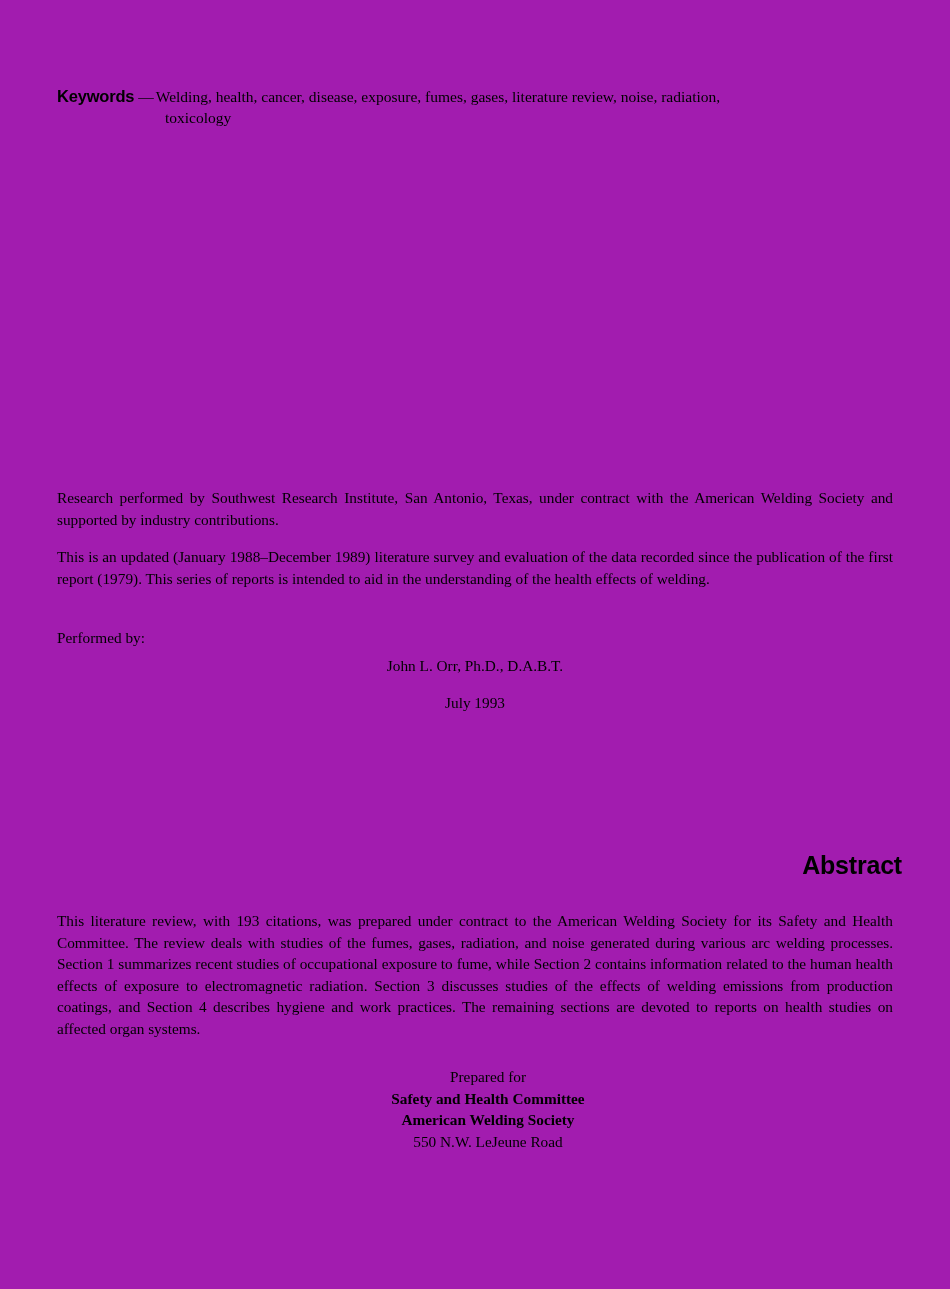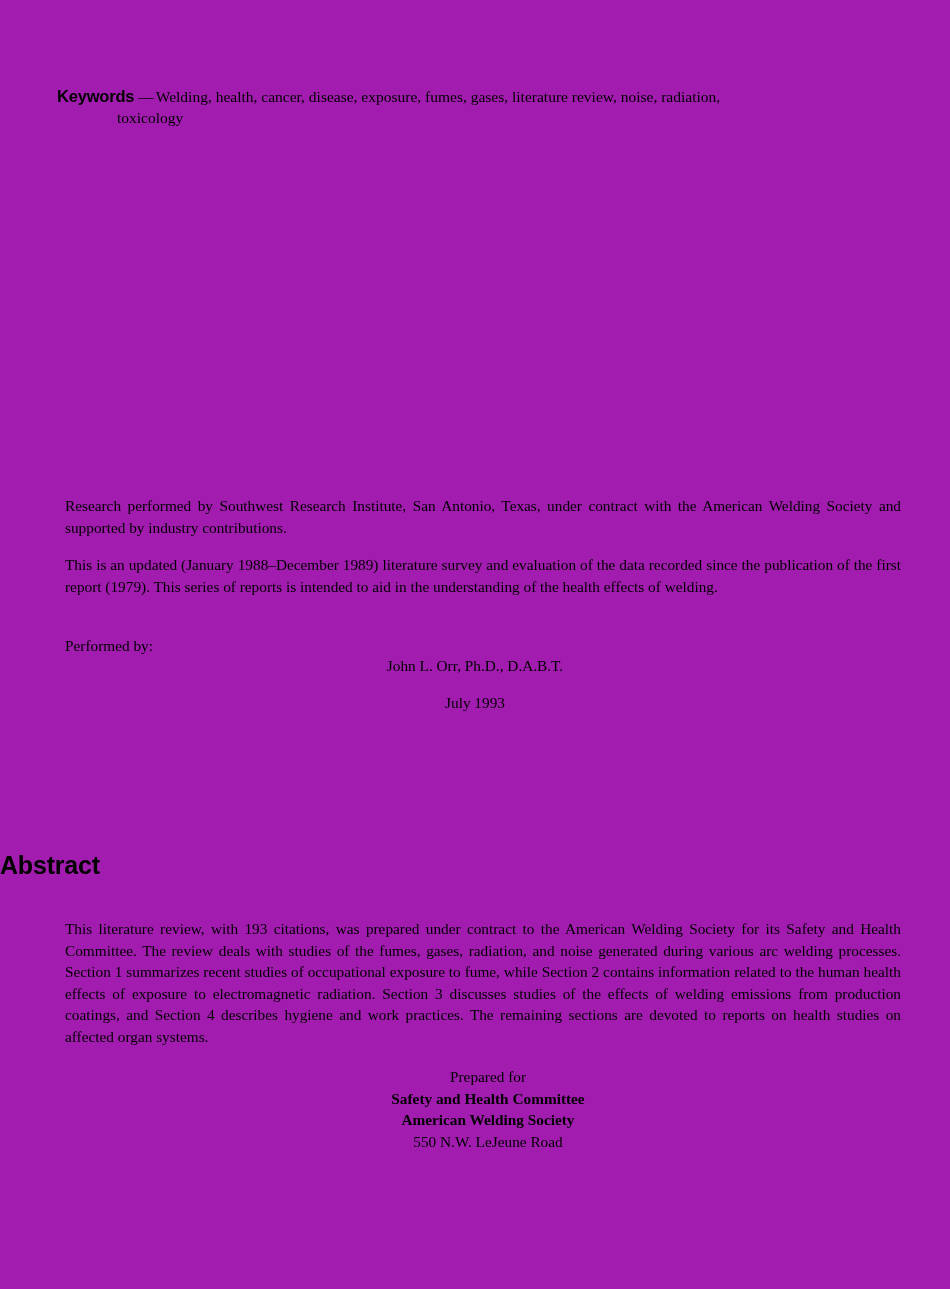--- a/index.html
+++ b/index.html
@@ -41,21 +41,21 @@
   .keywords-dash {
     font-family: "Liberation Serif", "DejaVu Serif", serif;
     font-size: 15.5px;
     padding: 0 2px 0 4px;
   }
   .keywords-text {
     font-size: 15.5px;
   }
   .keywords-cont {
     display: block;
-    margin-left: 60px;
+    margin-left: 108px;
     font-size: 15.5px;
     line-height: 21px;
   }
 
   
   .doc-title {
     position: absolute;
     left: 0;
     top: 248px;
     width: 902px;
@@ -73,21 +73,21 @@
   
   .body-col {
     position: absolute;
     left: 57px;
     width: 836px;
   }
   .para {
     font-size: 15.3px;
     line-height: 21.5px;
     text-align: justify;
-    margin: 8px;
+    margin: 0;
   }
   .para.nojust {
     text-align: left;
   }
   .centered {
     text-align: center;
     font-size: 15.3px;
     line-height: 21.5px;
     margin: 0;
     padding-right: 48px;
@@ -98,21 +98,21 @@
   #performed-by { top: 627px; }
   #author-line  { top: 655px; }
   #date-line    { top: 692px; }
 
   
   .abstract-heading {
     position: absolute;
     left: 0;
     top: 850px;
     width: 902px;
-    text-align: left;
+    text-align: right;
     font-family: "Liberation Sans", "DejaVu Sans", sans-serif;
     font-weight: bold;
     font-size: 25px;
     line-height: 30px;
     letter-spacing: -0.2px;
   }
   #abstract-body { top: 910px; }
 
   
   .prepared-for {

